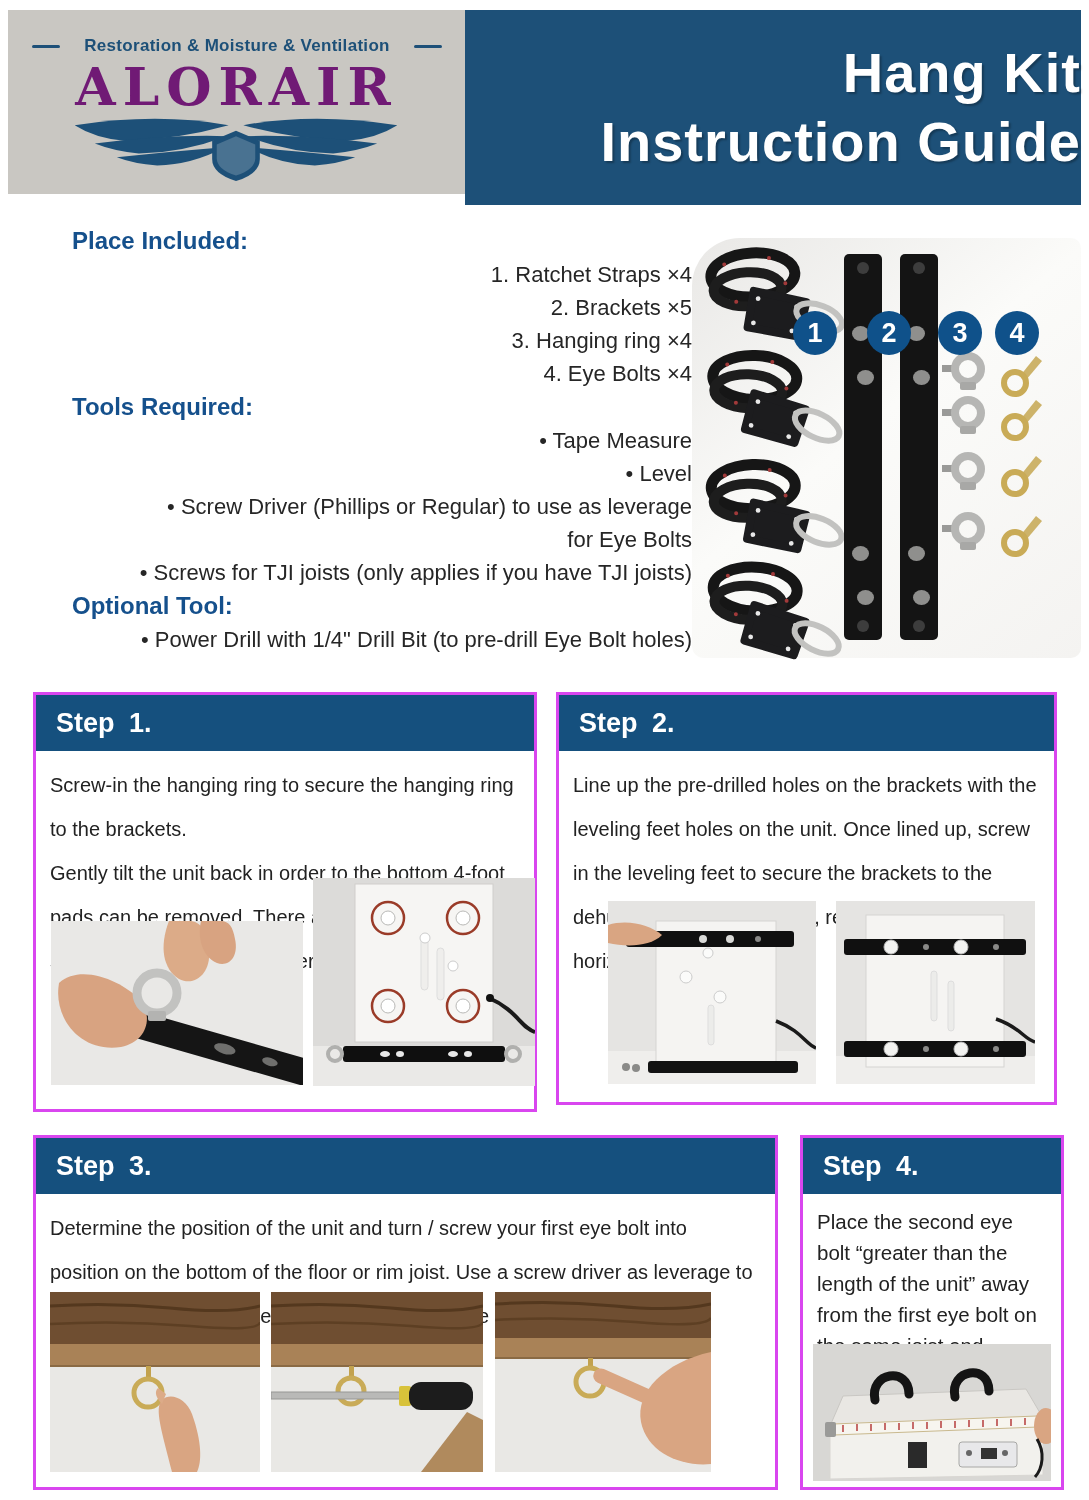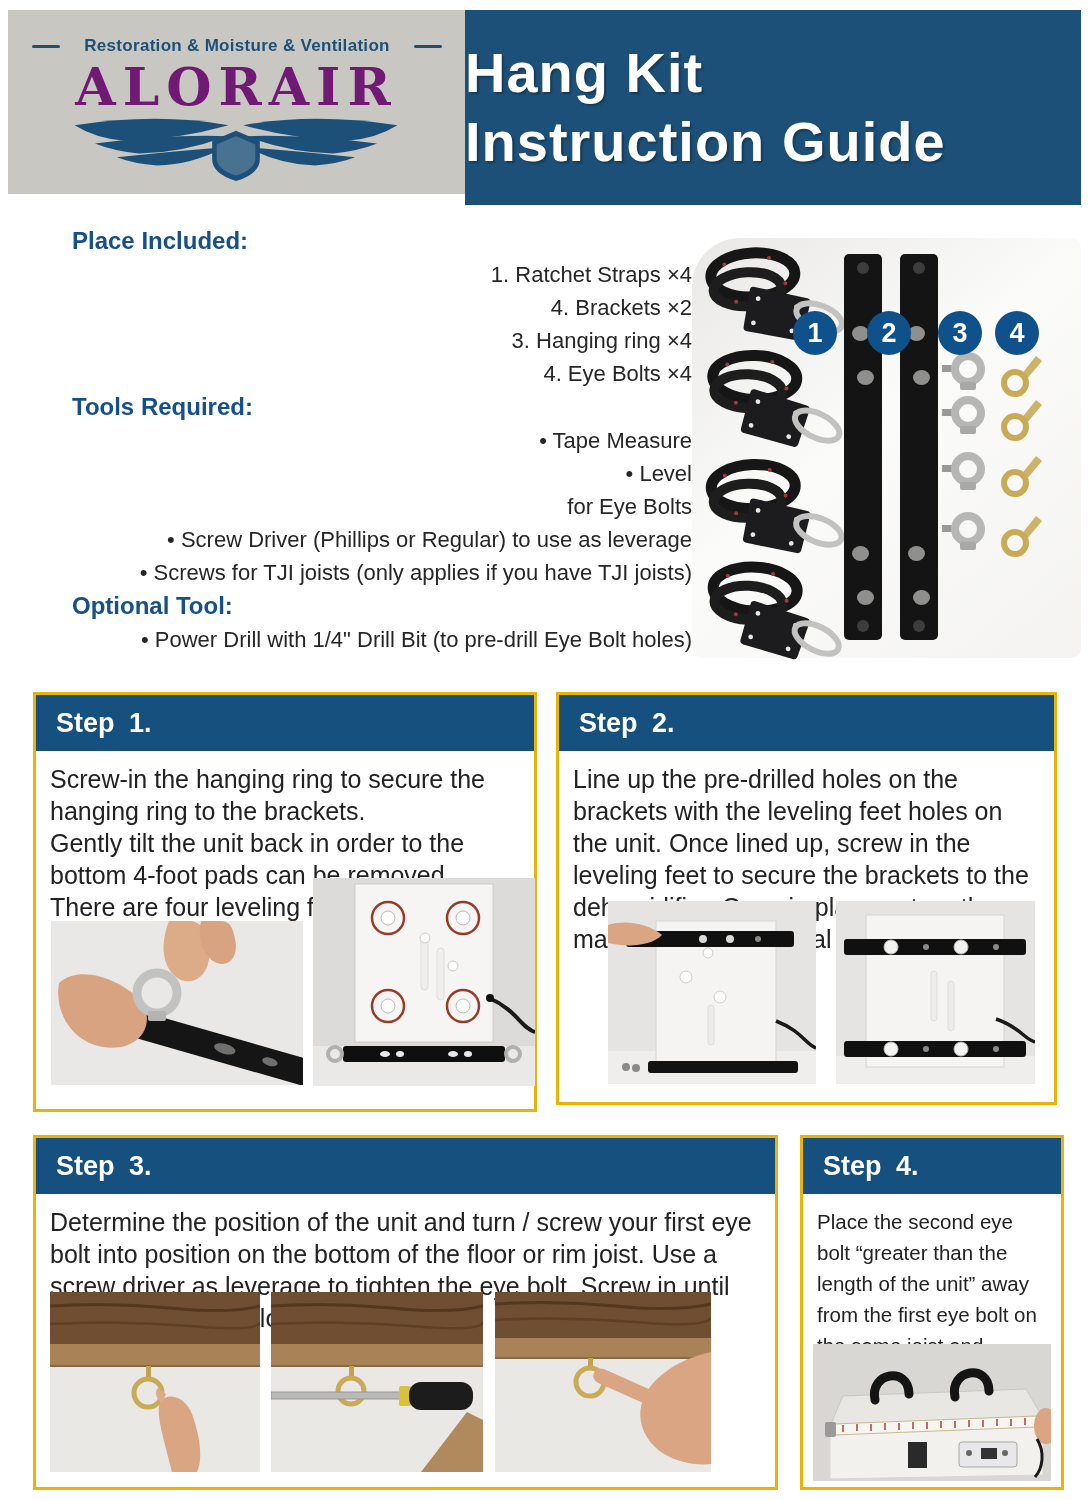--- a/index.html
+++ b/index.html
@@ -2,21 +2,21 @@
 <html><head>
 <meta charset="utf-8">
 <style>
   html,body{margin:0;padding:0;background:#fff;}
   .page{position:relative;width:1089px;height:1500px;background:#ffffff;
         font-family:"Liberation Sans",sans-serif;overflow:hidden;}
 
   
   .hdr-gray{position:absolute;left:8px;top:10px;width:457px;height:184px;background:#c9c7c2;}
   .hdr-blue{position:absolute;left:465px;top:10px;width:616px;height:195px;background:#1d5078;
-            display:flex;flex-direction:column;justify-content:center;align-items:flex-start;}
+            display:flex;flex-direction:column;justify-content:center;align-items:flex-end;}
   .hdr-title{color:#ffffff;font-weight:bold;font-size:56px;line-height:1.22;
              text-shadow:2px 2px 2px rgba(0,0,0,0.28);letter-spacing:1px;}
   .tagline-row{position:absolute;left:24px;top:26px;width:410px;display:flex;align-items:center;gap:24px;}
   .tagline-line{flex:1;height:3px;background:#1d5078;border-radius:2px;}
   .tagline-text{color:#1d5078;font-weight:bold;font-size:17px;white-space:nowrap;letter-spacing:0.3px;}
   .brand-name{position:absolute;left:0;top:46px;width:457px;text-align:center;
               font-family:"DejaVu Serif",serif;font-weight:bold;font-size:52px;
               letter-spacing:7px;color:#701a75;}
   .wings{position:absolute;left:62px;top:106px;width:332px;height:66px;}
 
@@ -32,24 +32,24 @@
   .badge{position:absolute;width:44px;height:44px;border-radius:50%;background:#0f518a;
          color:#fff;font-weight:bold;font-size:27px;display:flex;align-items:center;
          justify-content:center;z-index:5;}
   .bar{position:absolute;width:38px;height:386px;top:16px;background:#141414;border-radius:5px;z-index:2;}
   .hole{position:absolute;border-radius:50%;background:#8f8f8d;}
   .strap{position:absolute;left:4px;width:150px;height:104px;z-index:1;}
   .sring{position:absolute;width:48px;height:46px;z-index:3;}
   .gbolt{position:absolute;width:50px;height:50px;z-index:3;}
 
   
-  .step-box{position:absolute;background:#ffffff;border:3px solid #eab308;}
+  .step-box{position:absolute;background:#ffffff;border:3px solid #d946ef;}
   .step-head{height:56px;background:#15507e;display:flex;align-items:center;
              color:#fff;font-weight:bold;font-size:27px;padding-left:20px;word-spacing:7px;}
-  .step-body{padding:12px 14px 0 14px;font-size:25px;line-height:32px;color:#222222;}
+  .step-body{padding:12px 14px 0 14px;font-size:20px;line-height:44px;color:#222222;}
   .step-body p{margin:0;}
   .photo{position:absolute;overflow:hidden;}
   .photo svg{display:block;width:100%;height:100%;}
 
   .s4-body{font-size:20.5px;line-height:31px;}
 </style>
 </head>
 <body>
 
 <div class="page">
@@ -76,28 +76,28 @@
   </div>
 
   <div class="hdr-blue">
     <div class="hdr-title">Hang Kit</div>
     <div class="hdr-title">Instruction Guide</div>
   </div>
 
   <div class="parts-text">
     <div class="p-head">Place Included:</div>
     <div class="p-line">1. Ratchet Straps ×4</div>
-    <div class="p-line">4. Brackets  ×2</div>
+    <div class="p-line">2. Brackets  ×5</div>
     <div class="p-line">3. Hanging ring  ×4</div>
     <div class="p-line">4. Eye Bolts ×4</div>
     <div class="p-head">Tools Required:</div>
     <div class="p-line">• Tape Measure</div>
     <div class="p-line">• Level</div>
+    <div class="p-line">• Screw Driver (Phillips or Regular) to use as leverage</div>
     <div class="p-line">for Eye Bolts</div>
-    <div class="p-line">• Screw Driver (Phillips or Regular) to use as leverage</div>
     <div class="p-line">• Screws for TJI joists (only applies if you have TJI joists)</div>
     <div class="p-head">Optional Tool:</div>
     <div class="p-line">• Power Drill with 1/4" Drill Bit (to pre-drill Eye Bolt holes)</div>
   </div>
 
   <div class="parts-panel">
 
     <svg class="strap" style="top:6px;transform:rotate(-3deg);" viewBox="0 0 150 104">
       <ellipse cx="58" cy="30" rx="42" ry="22" fill="none" stroke="#161616" stroke-width="11"></ellipse>
       <ellipse cx="52" cy="44" rx="34" ry="17" fill="none" stroke="#1d1d1d" stroke-width="10"></ellipse>

